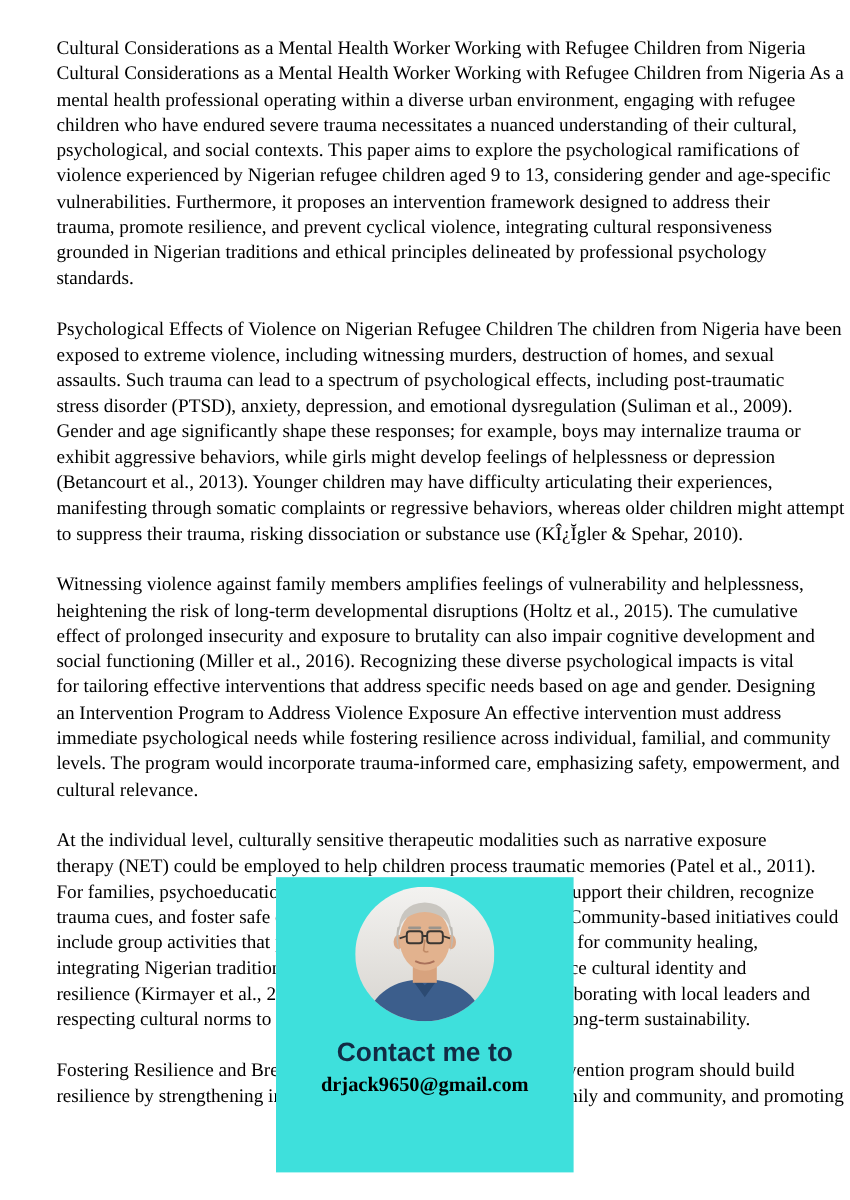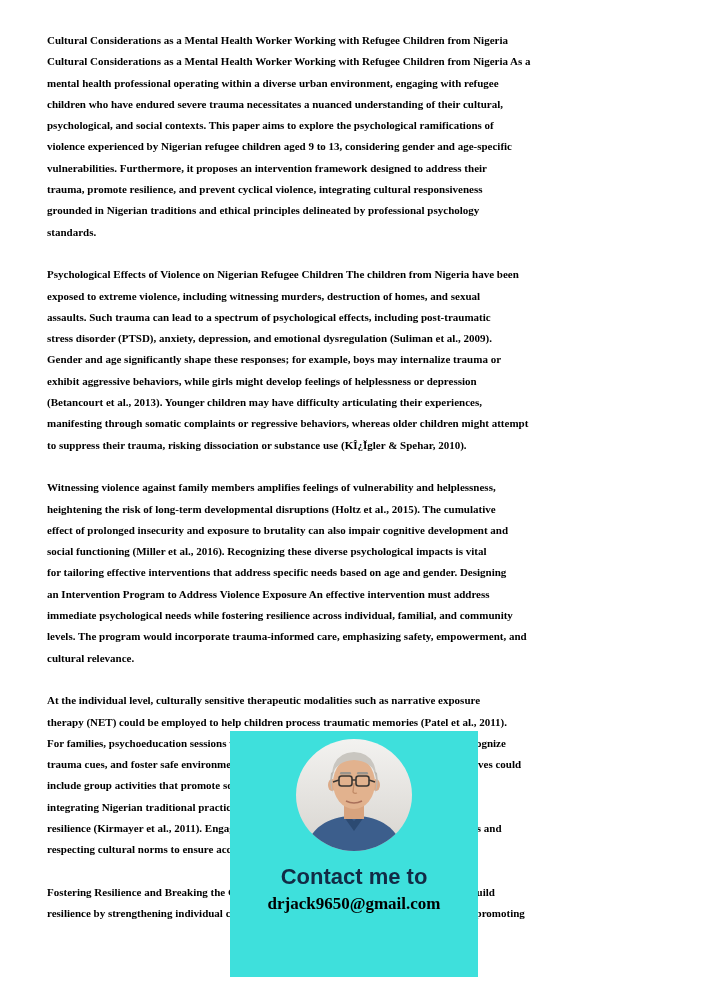--- a/index.html
+++ b/index.html
@@ -10,23 +10,22 @@
     background: #ffffff;
     overflow: hidden;
     font-family: "Liberation Serif", serif;
   }
   .doc {
     position: absolute;
     left: 47px;
     top: 30px;
     width: 616px;
     color: #000000;
-    font-size: 11px;
+    font-size: 16px;
     line-height: 21.3px;
-    font-weight: bold;
   }
   .doc p {
     margin: 0 0 21.3px 0;
     white-space: pre;
   }
   .overlay {
     position: absolute;
     left: 230px;
     top: 731px;
     width: 248px;

